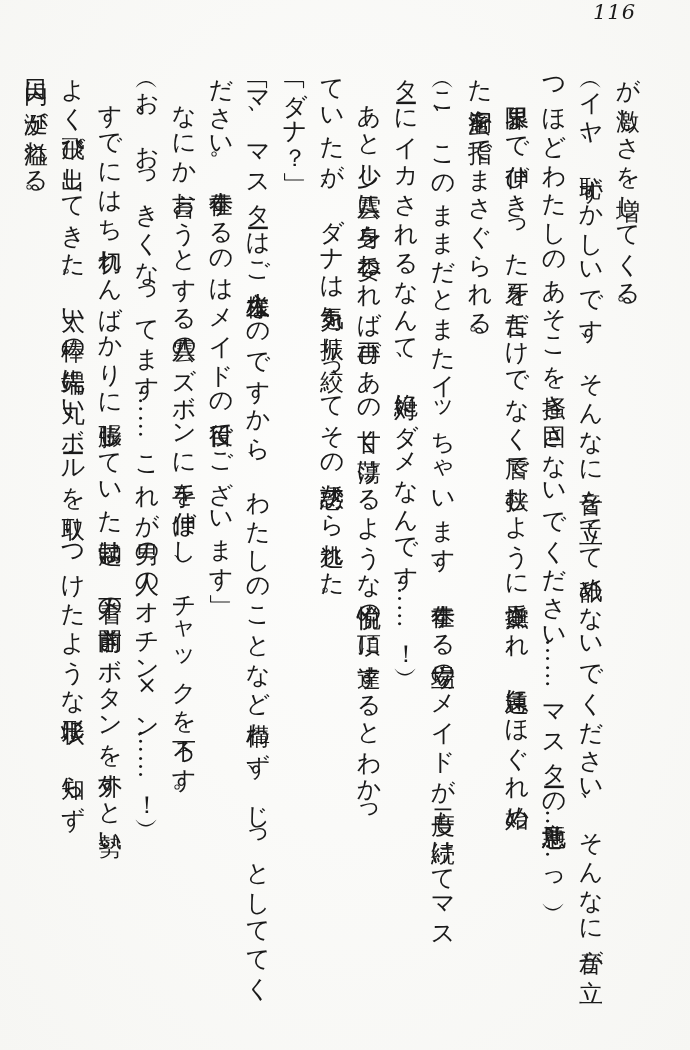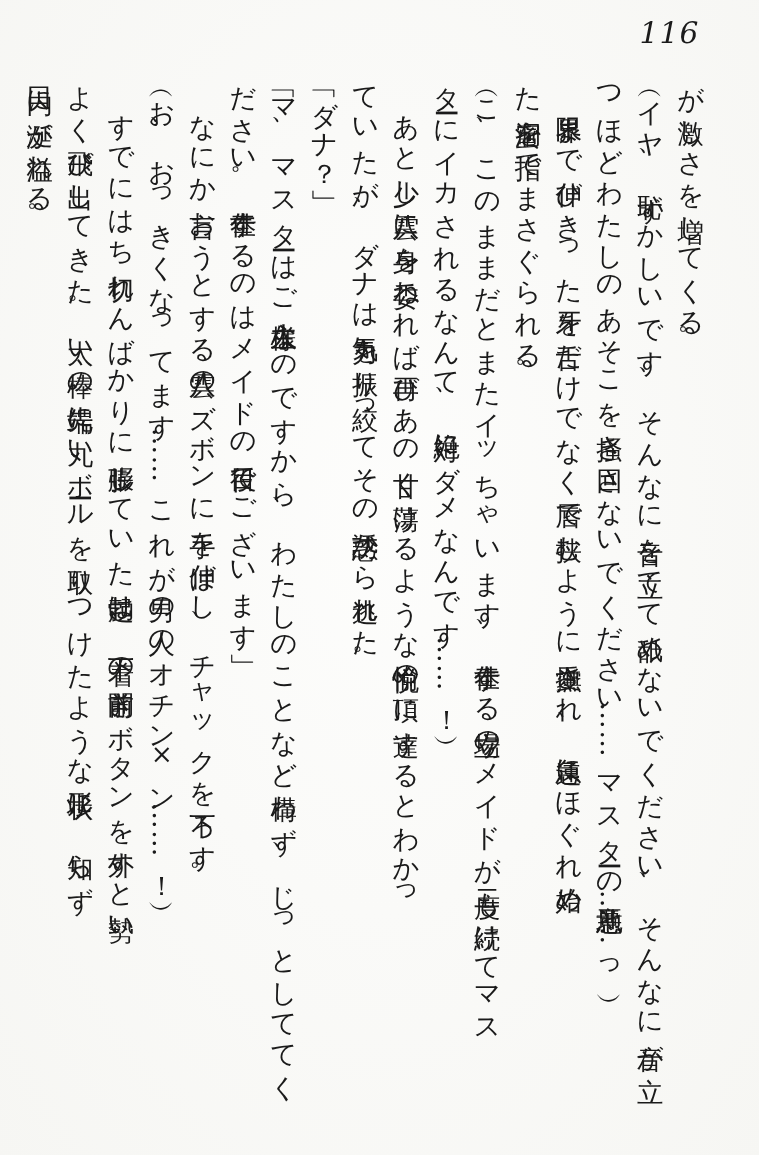--- a/index.html
+++ b/index.html
@@ -18,25 +18,24 @@
     position: absolute;
     inset: 0;
     background:
       radial-gradient(ellipse at 50% 45%, rgba(255,255,255,0.6), rgba(0,0,0,0.015)),
       #fafaf7;
   }
   .page-number {
     position: absolute;
     top: 0px;
     right: 54px;
-    font-size: 27px;
+    font-size: 21px;
     font-style: italic;
     letter-spacing: 1px;
     color: #1b1b1b;
-    margin-top: 15px;
   }
   .text-block {
     position: absolute;
     top: 62px;
     right: 44px;
     height: 984px;
     writing-mode: vertical-rl;
     text-orientation: mixed;
     color: #1a1a1a;
   }

